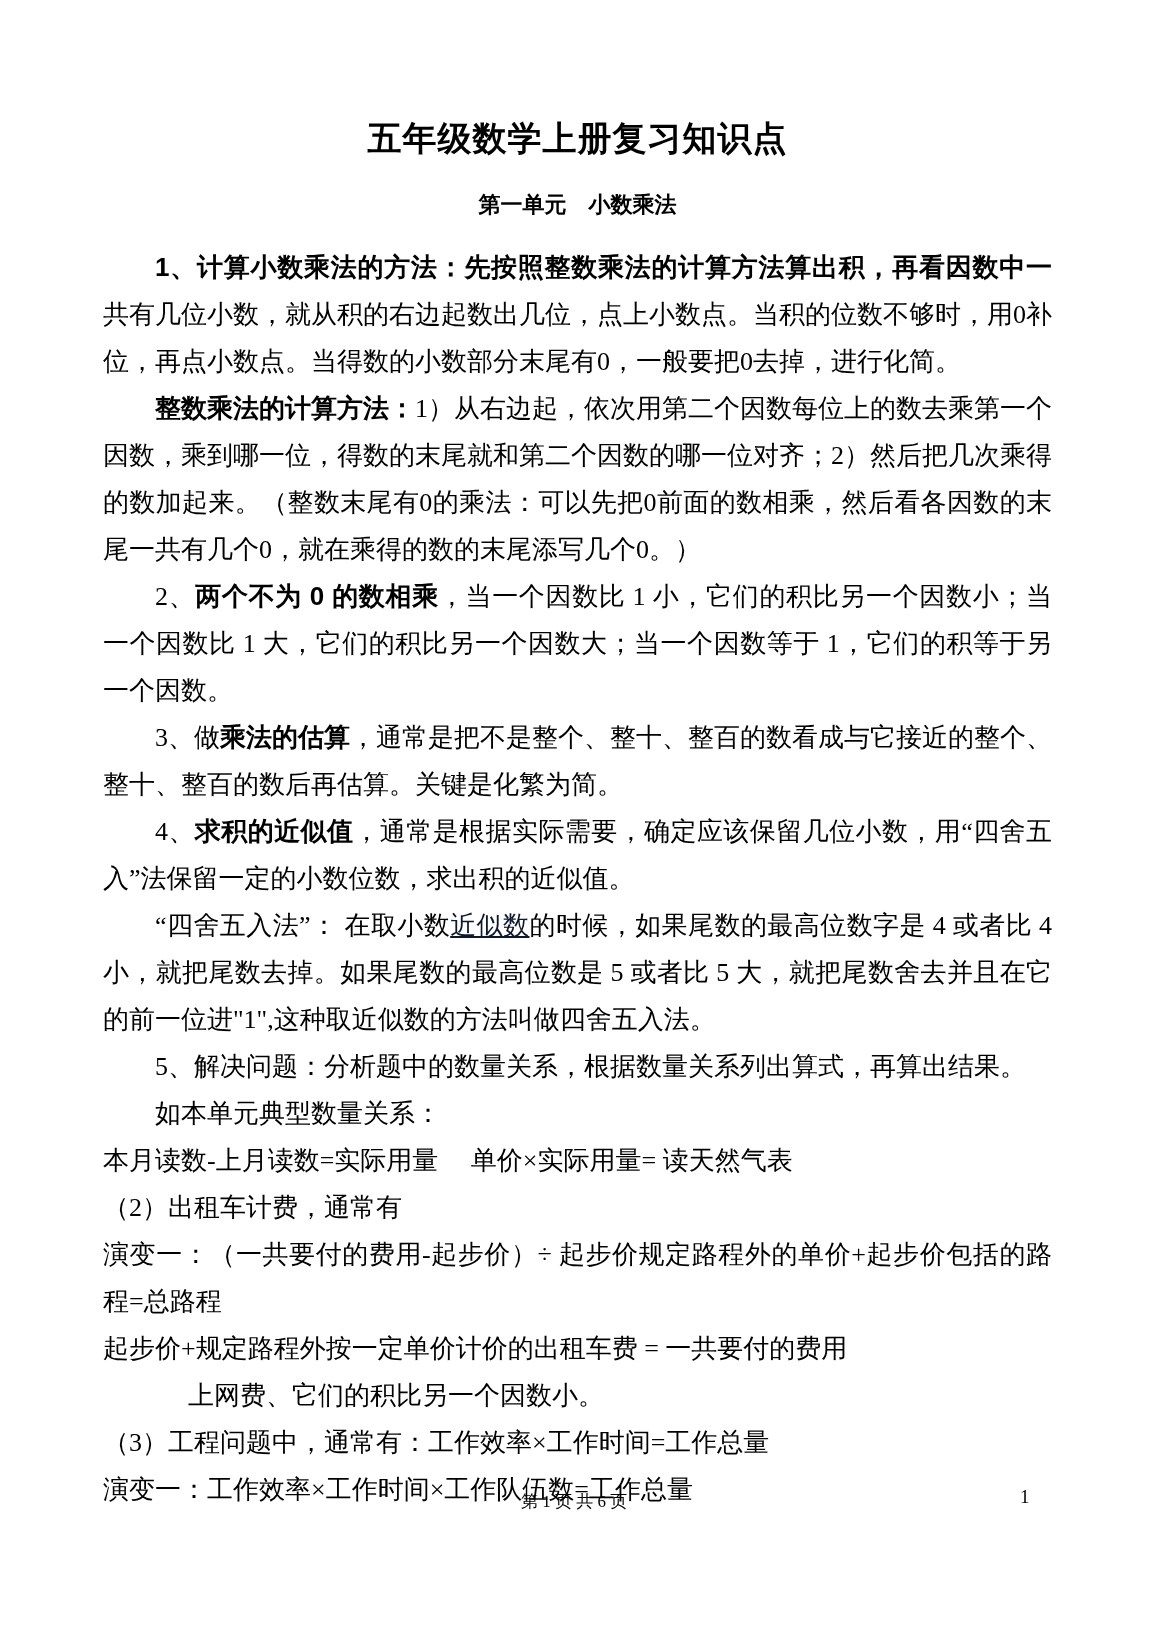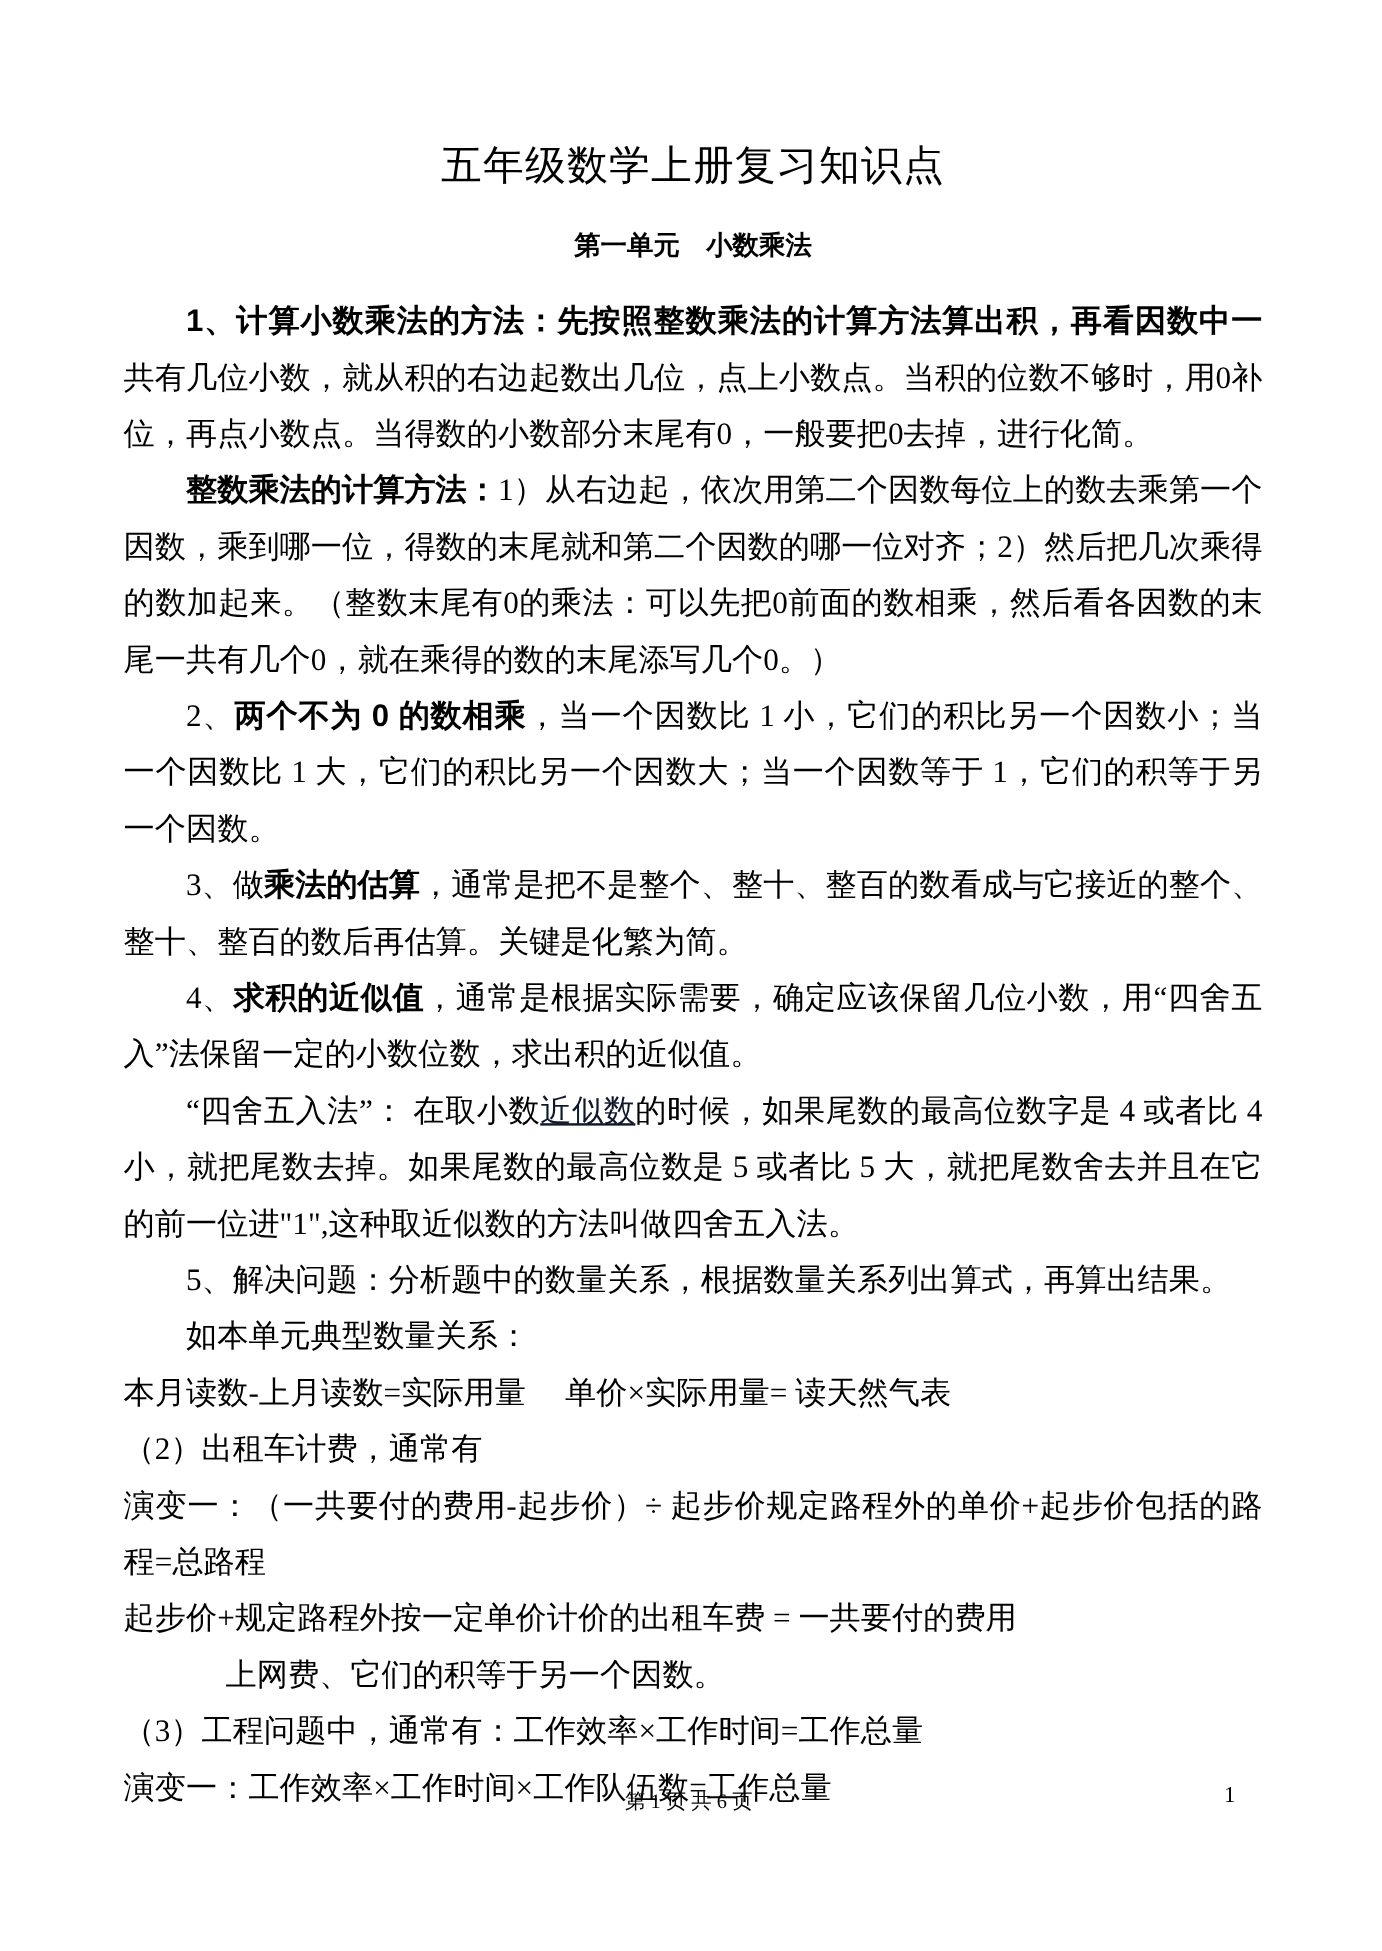--- a/index.html
+++ b/index.html
@@ -4,21 +4,21 @@
 <style>
   html,body{margin:0;padding:0;background:#ffffff;}
   .page{
     width:1152px;height:1626px;position:relative;background:#ffffff;
     overflow:hidden;color:#000;
     font-family:"Liberation Serif","DejaVu Serif",serif;
   }
   .content{padding:118px 100px 0 103px;}
   .title{
     font-family:"Liberation Sans","DejaVu Sans",sans-serif;
-    font-weight:400;font-size:34px;line-height:40px;
+    font-weight:700;font-size:34px;line-height:40px;
     text-align:center;margin:0 0 34px 0;letter-spacing:1px;
   }
   .subtitle{
     font-family:"Liberation Sans","DejaVu Sans",sans-serif;
     font-weight:700;font-size:22px;line-height:26px;
     text-align:center;margin:0 0 26px 0;
   }
   .para{
     font-size:26px;line-height:47px;margin:0;
     text-align:justify;text-justify:inter-ideograph;
@@ -52,20 +52,20 @@
         <p class="para indent"><span>2、</span><span class="bold">两个不为 0 的数相乘</span><span>，当一个因数比 1 小，它们的积比另一个因数小；当一个因数比 1 大，它们的积比另一个因数大；当一个因数等于 1，它们的积等于另一个因数。</span></p>
         <p class="para indent"><span>3、做</span><span class="bold">乘法的估算</span><span>，通常是把不是整个、整十、整百的数看成与它接近的整个、整十、整百的数后再估算。关键是化繁为简。</span></p>
         <p class="para indent"><span>4、</span><span class="bold">求积的近似值</span><span>，通常是根据实际需要，确定应该保留几位小数，用“四舍五入”法保留一定的小数位数，求出积的近似值。</span></p>
         <p class="para indent"><span>“四舍五入法”：  在取小数</span><a href="#" class="link" style="color: #0f172a;">近似数</a><span>的时候，如果尾数的最高位数字是 4 或者比 4 小，就把尾数去掉。如果尾数的最高位数是 5 或者比 5 大，就把尾数舍去并且在它的前一位进"1",这种取近似数的方法叫做四舍五入法。</span></p>
         <p class="para indent"><span>5、解决问题：分析题中的数量关系，根据数量关系列出算式，再算出结果。</span></p>
         <p class="para indent"><span>如本单元典型数量关系：</span></p>
         <p class="para flush"><span>本月读数-上月读数=实际用量　 单价×实际用量= 读天然气表</span></p>
         <p class="para flush"><span>（2）出租车计费，通常有</span></p>
         <p class="para flush"><span>演变一：（一共要付的费用-起步价）÷ 起步价规定路程外的单价+起步价包括的路程=总路程</span></p>
         <p class="para flush"><span>起步价+规定路程外按一定单价计价的出租车费 = 一共要付的费用</span></p>
-        <p class="para hang"><span>上网费、它们的积等于另一个因数。</span></p>
+        <p class="para hang"><span>上网费、它们的积比另一个因数小。</span></p>
         <p class="para flush"><span>（3）工程问题中，通常有：工作效率×工作时间=工作总量</span></p>
         <p class="para flush"><span>演变一：工作效率×工作时间×工作队伍数=工作总量</span></p>
       </div>
   </div>
   <div class="footer-center">第 1 页 共 6 页</div>
   <div class="footer-num">1</div>
 </div>
 
 </body></html>

